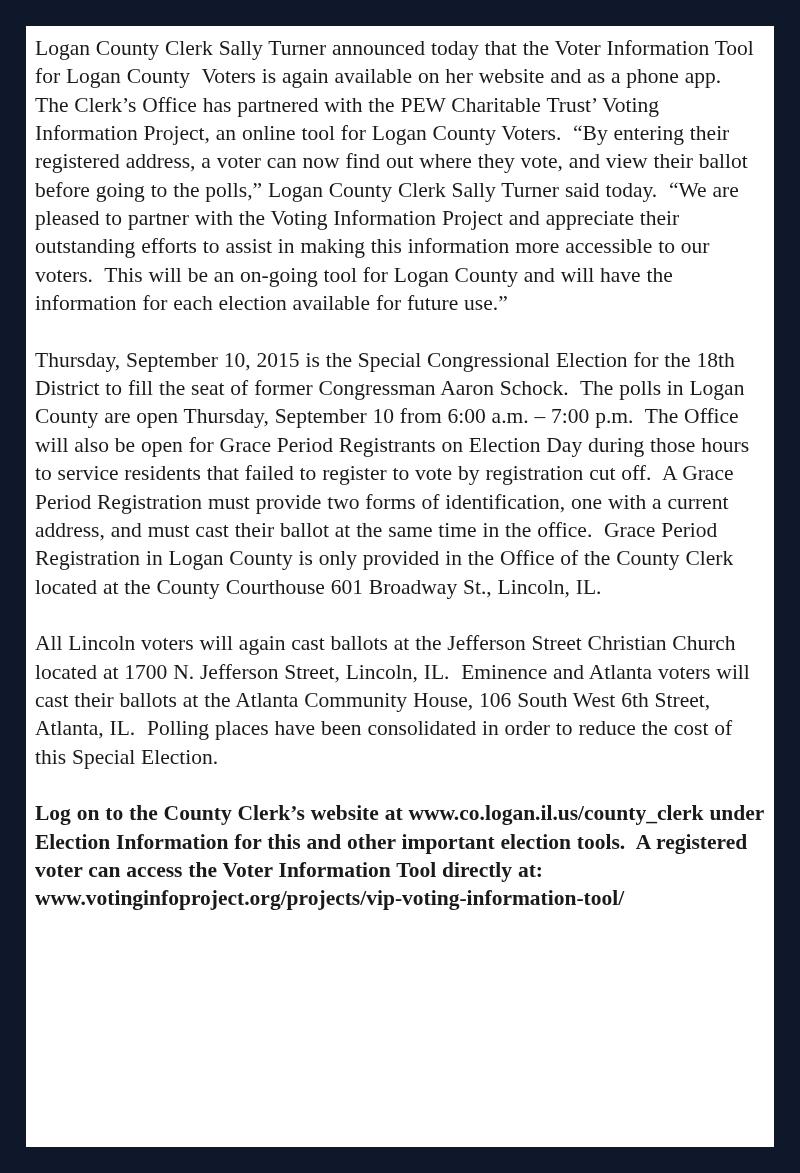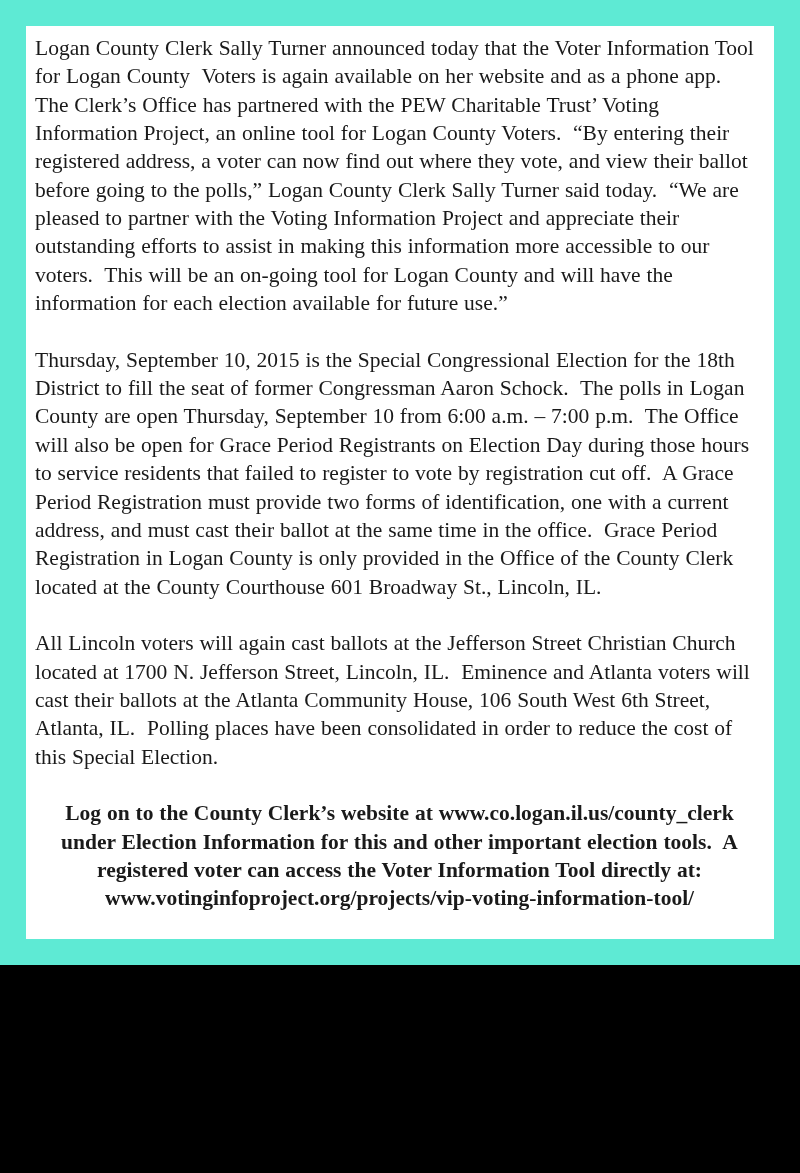--- a/index.html
+++ b/index.html
@@ -3,23 +3,23 @@
 <meta charset="utf-8">
 <style>
   html, body {
     margin: 0;
     padding: 0;
     background: #000000;
   }
   .page {
     position: relative;
     width: 800px;
-    height: 965px;
+    height: 1173px;
     box-sizing: border-box;
-    background: #5eead4;
+    background: #0f172a;
     margin: 0 auto;
   }
   .sheet {
     position: absolute;
     left: 26px;
     top: 26px;
     right: 26px;
     bottom: 26px;
     background: #ffffff;
     box-sizing: border-box;
@@ -34,21 +34,20 @@
     margin: 0 0 28.35px 0;
     white-space: pre-wrap;
     word-spacing: 0.5px;
   }
   .para.bold {
     font-weight: bold;
     word-break: break-word;
   }
   .para:last-child {
     margin-bottom: 13px;
-    text-align: center;
   }
 </style>
 </head>
 <body>
 
 <div class="page">
   <div class="sheet">
     <p class="para">Logan County Clerk Sally Turner announced today that the Voter Information Tool for Logan County  Voters is again available on her website and as a phone app.  The Clerk’s Office has partnered with the PEW Charitable Trust’ Voting Information Project, an online tool for Logan County Voters.  “By entering their registered address, a voter can now find out where they vote, and view their ballot before going to the polls,” Logan County Clerk Sally Turner said today.  “We are pleased to partner with the Voting Information Project and appreciate their outstanding efforts to assist in making this information more accessible to our voters.  This will be an on-going tool for Logan County and will have the information for each election available for future use.”</p>
     <p class="para">Thursday, September 10, 2015 is the Special Congressional Election for the 18th District to fill the seat of former Congressman Aaron Schock.  The polls in Logan County are open Thursday, September 10 from 6:00 a.m. – 7:00 p.m.  The Office will also be open for Grace Period Registrants on Election Day during those hours to service residents that failed to register to vote by registration cut off.  A Grace Period Registration must provide two forms of identification, one with a current address, and must cast their ballot at the same time in the office.  Grace Period Registration in Logan County is only provided in the Office of the County Clerk located at the County Courthouse 601 Broadway St., Lincoln, IL.</p>
     <p class="para">All Lincoln voters will again cast ballots at the Jefferson Street Christian Church located at 1700 N. Jefferson Street, Lincoln, IL.  Eminence and Atlanta voters will cast their ballots at the Atlanta Community House, 106 South West 6th Street, Atlanta, IL.  Polling places have been consolidated in order to reduce the cost of this Special Election.</p>

